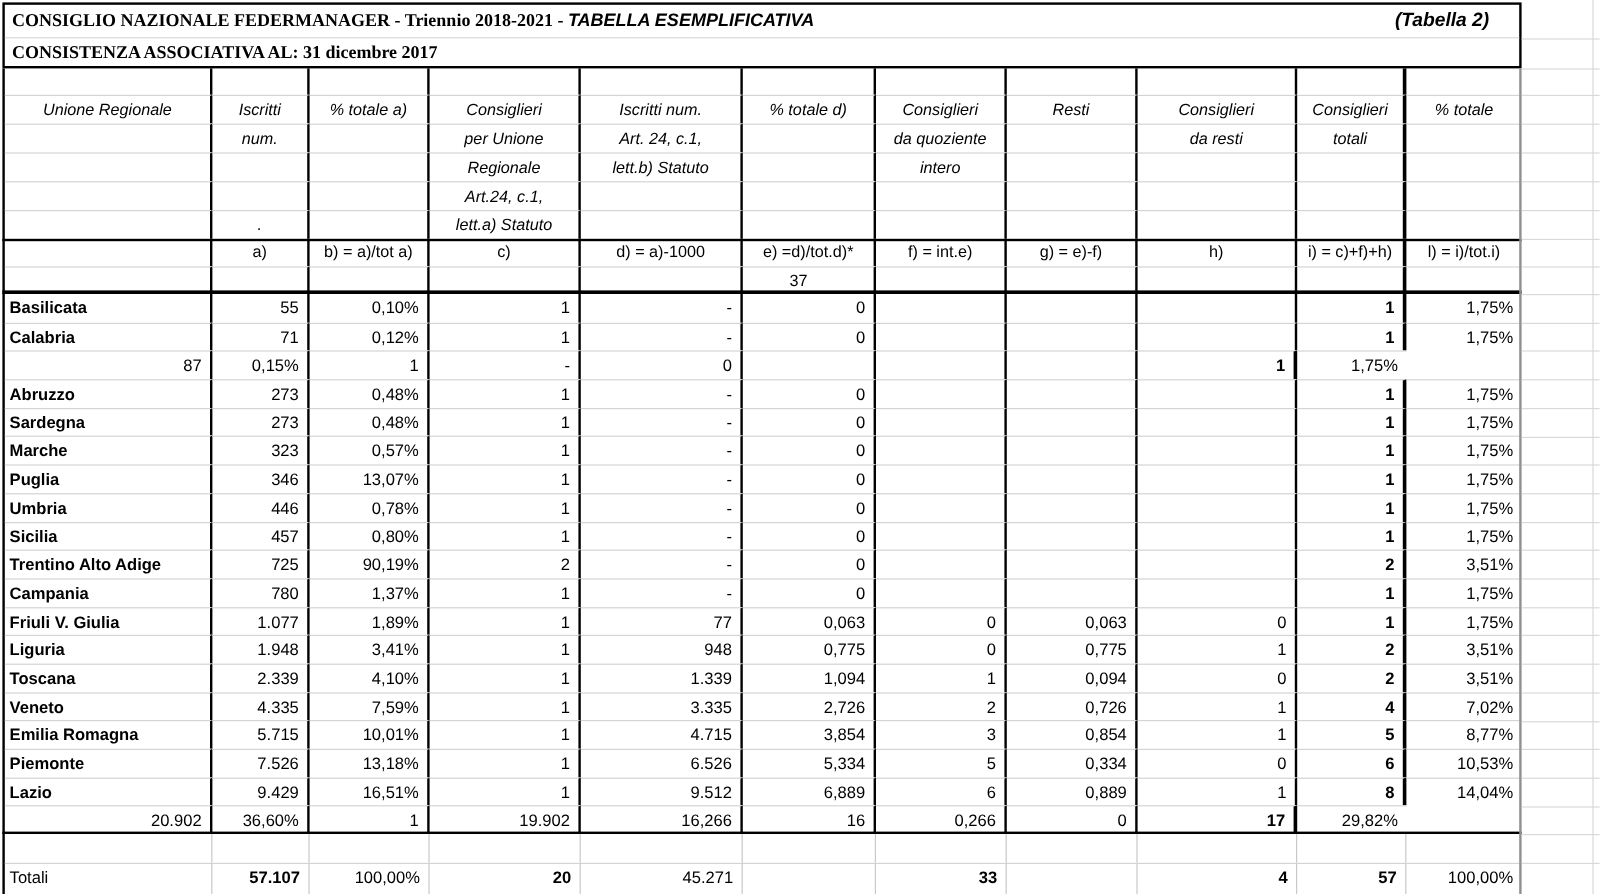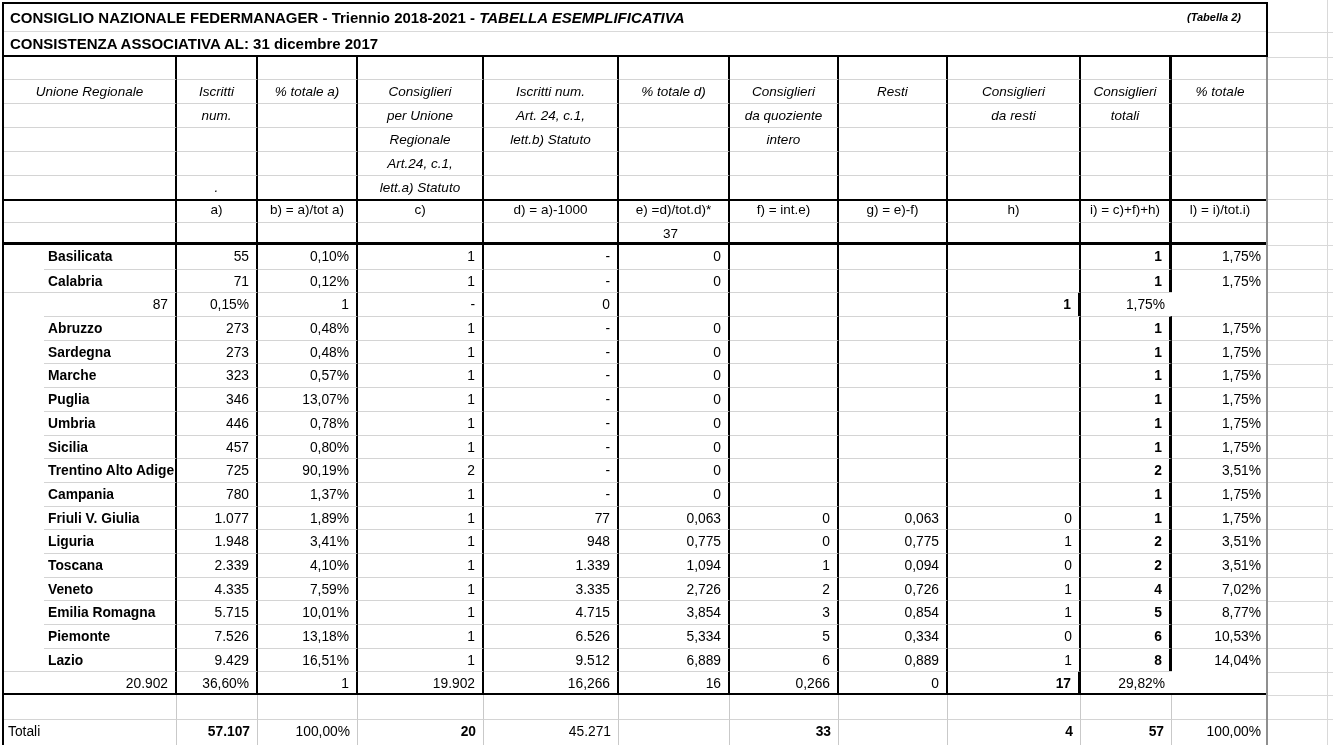--- a/index.html
+++ b/index.html
@@ -3,43 +3,43 @@
 <meta charset="utf-8">
 <style>
   html,body{margin:0;padding:0;background:#fff;width:1333px;height:745px;overflow:hidden;}
   body{font-family:"Liberation Sans","DejaVu Sans",sans-serif;color:#000;}
   .sheet{position:absolute;left:0;top:0;width:1333px;height:745px;background:#fff;}
 
   
   .titlebox{position:absolute;left:2px;top:2px;width:1266px;height:55px;border:2px solid #000;box-sizing:border-box;background:#fff;}
   .trow1{position:relative;height:27px;line-height:27px;border-bottom:1px solid #d9d9d9;white-space:nowrap;}
   .trow2{height:24px;line-height:24px;white-space:nowrap;}
-  .ttext{font-weight:bold;font-size:15px;padding-left:6px;}
+  .ttext{font-weight:bold;font-size:15px;padding-left:6px;font-family:Liberation Serif, serif;}
   .titalic{font-weight:bold;font-style:italic;font-size:15px;}
-  .tab2{position:absolute;right:25px;top:0;font-weight:bold;font-style:italic;font-size:11px;text-align:center;}
+  .tab2{position:absolute;right:25px;top:0;font-weight:bold;font-style:italic;font-size:16px;text-align:center;}
 
   
   #grid{position:absolute;left:2px;top:57px;width:1264px;border-left:2px solid #000;box-sizing:content-box;}
   .row{display:grid;grid-template-columns:173px 81px 100px 126px 135px 111px 109px 109px 133px 91px 96px;}
   .cell{box-sizing:border-box;overflow:hidden;white-space:nowrap;}
   
   .bv{border-right:2px solid #000;}
   .bt3{border-right:3px solid #000;}
   .gv{border-right:1px solid #c9c9c9;}
   .nv{border-right:none;}
   .gtop{border-top:1px solid #d4d4d4;}
 
   .sprow{height:22px;}
   .hrow{height:24px;line-height:23px;}
   .h{text-align:center;font-size:13.5px;font-style:italic;}
   .frow{height:23px;line-height:22px;}
   .f{text-align:center;font-size:13.5px;}
-  .fr{text-align:left;padding-right:16px;font-size:13.5px;padding-left:44px;}
+  .fr{text-align:center;padding-right:16px;font-size:13.5px;}
   .drow{height:23.7px;line-height:23.4px;font-size:13.8px;}
-  .rn{font-weight:bold;padding-left:4px;margin-left:40px;}
+  .rn{font-weight:bold;padding-left:4px;}
   .num{text-align:right;padding-right:7px;}
   .bold{font-weight:bold;}
   .blankrow{height:24px;}
   .totrow{height:26px;line-height:24px;font-size:13.8px;}
 
   
   .hline{position:absolute;left:2px;width:1266px;background:#000;}
   .rborder{position:absolute;left:1266px;top:57px;width:2px;height:688px;background:#8f8f8f;}
   #margin{position:absolute;left:1268px;top:0;width:65px;height:745px;}
   .mline{position:absolute;left:0;width:65px;height:1px;background:#d9d9d9;}

